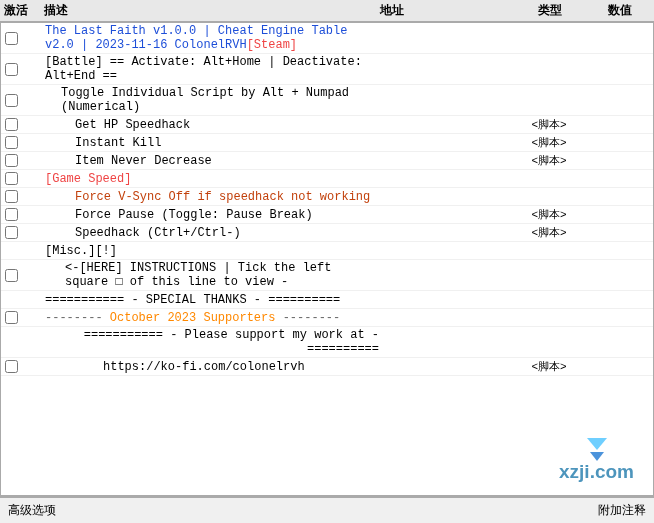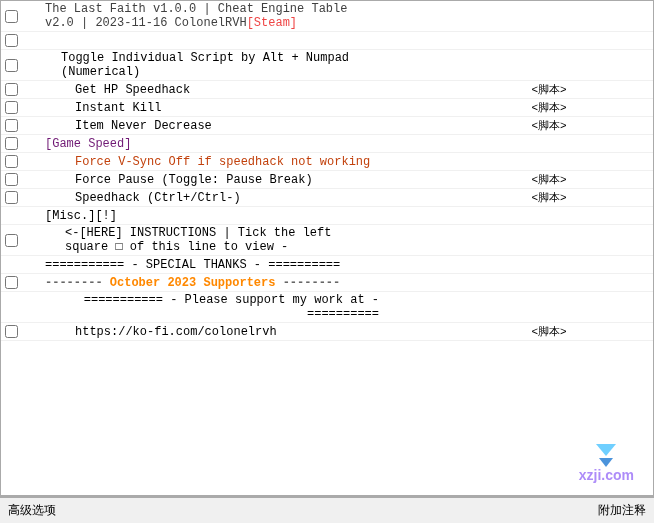--- a/index.html
+++ b/index.html
@@ -83,46 +83,54 @@
     .watermark-logo {
       display: flex;
       flex-direction: column;
       align-items: center;
     }
     .logo-arrows {
       display: flex;
       gap: 2px;
     }
     .watermark-text {
-      color: #8b5cf6;
+      color: #0369a1;
       font-weight: bold;
-      font-size: 14px;
+      font-size: 19px;
       font-family: Arial, sans-serif;
     }
   </style>
 </head>
 <body>
 
 <div class="main-container">
 
+  <div class="table-header">
+    <div class="col-active">激活</div>
+    <div class="col-desc">描述</div>
+    <div class="col-addr">地址</div>
+    <div class="col-type">类型</div>
+    <div class="col-value">数值</div>
+  </div>
 
   <div class="table-body" id="table-body">
   <div class="table-row">
         <div class="checkbox-cell">
           <input type="checkbox" style="">
         </div>
-        <div class="desc-cell" style="padding-left: 0px;"><span style="color: #404040;">The Last Faith v1.0.0 | Cheat Engine Table v2.0 | 2023-11-16 ColonelRVH</span><span style="color: #ef4444;">[Steam]</span></div>
-        <div class="addr-cell"></div>
-        <div class="type-cell"></div>
-        <div class="value-cell"></div>
-      </div>
-      <div class="table-row">
-        <div class="checkbox-cell">
-          <input type="checkbox" style="">
-        </div>
+        <div class="desc-cell" style="padding-left: 0px;"><span style="color: #1d4ed8;">The Last Faith v1.0.0 | Cheat Engine Table v2.0 | 2023-11-16 ColonelRVH</span><span style="color: #ef4444;">[Steam]</span></div>
+        <div class="addr-cell"></div>
+        <div class="type-cell"></div>
+        <div class="value-cell"></div>
+      </div>
+      <div class="table-row">
+        <div class="checkbox-cell">
+          <input type="checkbox" style="">
+        </div>
+        <div class="desc-cell" style="padding-left: 0px;"><span style="color: rgb(0, 0, 0);">[Battle]  == Activate: Alt+Home  | Deactivate: Alt+End   ==</span></div>
         <div class="addr-cell"></div>
         <div class="type-cell"></div>
         <div class="value-cell"></div>
       </div>
       <div class="table-row">
         <div class="checkbox-cell">
           <input type="checkbox" style="">
         </div>
         <div class="desc-cell" style="padding-left: 16px;"><span style="color: rgb(0, 0, 0);">Toggle Individual Script by Alt + Numpad (Numerical)</span></div>
         <div class="addr-cell"></div>
@@ -153,21 +161,21 @@
         </div>
         <div class="desc-cell" style="padding-left: 30px;"><span style="color: rgb(0, 0, 0);">Item Never Decrease</span></div>
         <div class="addr-cell"></div>
         <div class="type-cell">&lt;脚本&gt;</div>
         <div class="value-cell"></div>
       </div>
       <div class="table-row">
         <div class="checkbox-cell">
           <input type="checkbox" style="">
         </div>
-        <div class="desc-cell" style="padding-left: 0px;"><span style="color: #701a75;">[Game Speed]</span></div>
+        <div class="desc-cell" style="padding-left: 0px;"><span style="color: #ef4444;">[Game Speed]</span></div>
         <div class="addr-cell"></div>
         <div class="type-cell"></div>
         <div class="value-cell"></div>
       </div>
       <div class="table-row">
         <div class="checkbox-cell">
           <input type="checkbox" style="">
         </div>
         <div class="desc-cell" style="padding-left: 30px;"><span style="color: #c2410c;">Force V-Sync Off if speedhack not working</span></div>
         <div class="addr-cell"></div>
@@ -212,37 +220,37 @@
         <div class="checkbox-cell"></div>
         <div class="desc-cell" style="padding-left: 0px;"><span style="color: rgb(0, 0, 0);">=========== - SPECIAL THANKS -           ==========</span></div>
         <div class="addr-cell"></div>
         <div class="type-cell"></div>
         <div class="value-cell"></div>
       </div>
       <div class="table-row">
         <div class="checkbox-cell">
           <input type="checkbox" style="">
         </div>
-        <div class="desc-cell" style="padding-left: 0px; font-weight: bold;"><span style="color: rgb(102, 102, 102);">--------       </span><span style="color: rgb(255, 136, 0);">October 2023 Supporters</span><span style="color: rgb(102, 102, 102);">       --------</span></div>
+        <div class="desc-cell" style="padding-left: 0px;"><span style="color: rgb(102, 102, 102);">--------       </span><span style="color: rgb(255, 136, 0);">October 2023 Supporters</span><span style="color: rgb(102, 102, 102);">       --------</span></div>
         <div class="addr-cell"></div>
         <div class="type-cell"></div>
         <div class="value-cell"></div>
       </div>
       <div class="table-row">
         <div class="checkbox-cell"></div>
         <div class="desc-cell" style="padding-left: 0px; text-align: right;"><span style="color: rgb(0, 0, 0);">=========== - Please support my work at - ==========</span></div>
         <div class="addr-cell"></div>
         <div class="type-cell"></div>
         <div class="value-cell"></div>
       </div>
       <div class="table-row">
         <div class="checkbox-cell">
           <input type="checkbox" style="">
         </div>
-        <div class="desc-cell" style="padding-left: 30px;"><span style="color: rgb(0, 0, 0);">https://ko-fi.com/colonelrvh</span></div>
+        <div class="desc-cell" style="padding-left: 30px;"><span style="color: rgb(0, 0, 0); margin-left: 28px;">https://ko-fi.com/colonelrvh</span></div>
         <div class="addr-cell"></div>
         <div class="type-cell">&lt;脚本&gt;</div>
         <div class="value-cell"></div>
       </div>
     </div>
 
   <div class="bottom-bar">
     <span>高级选项</span>
     <span>附加注释</span>
   </div>

